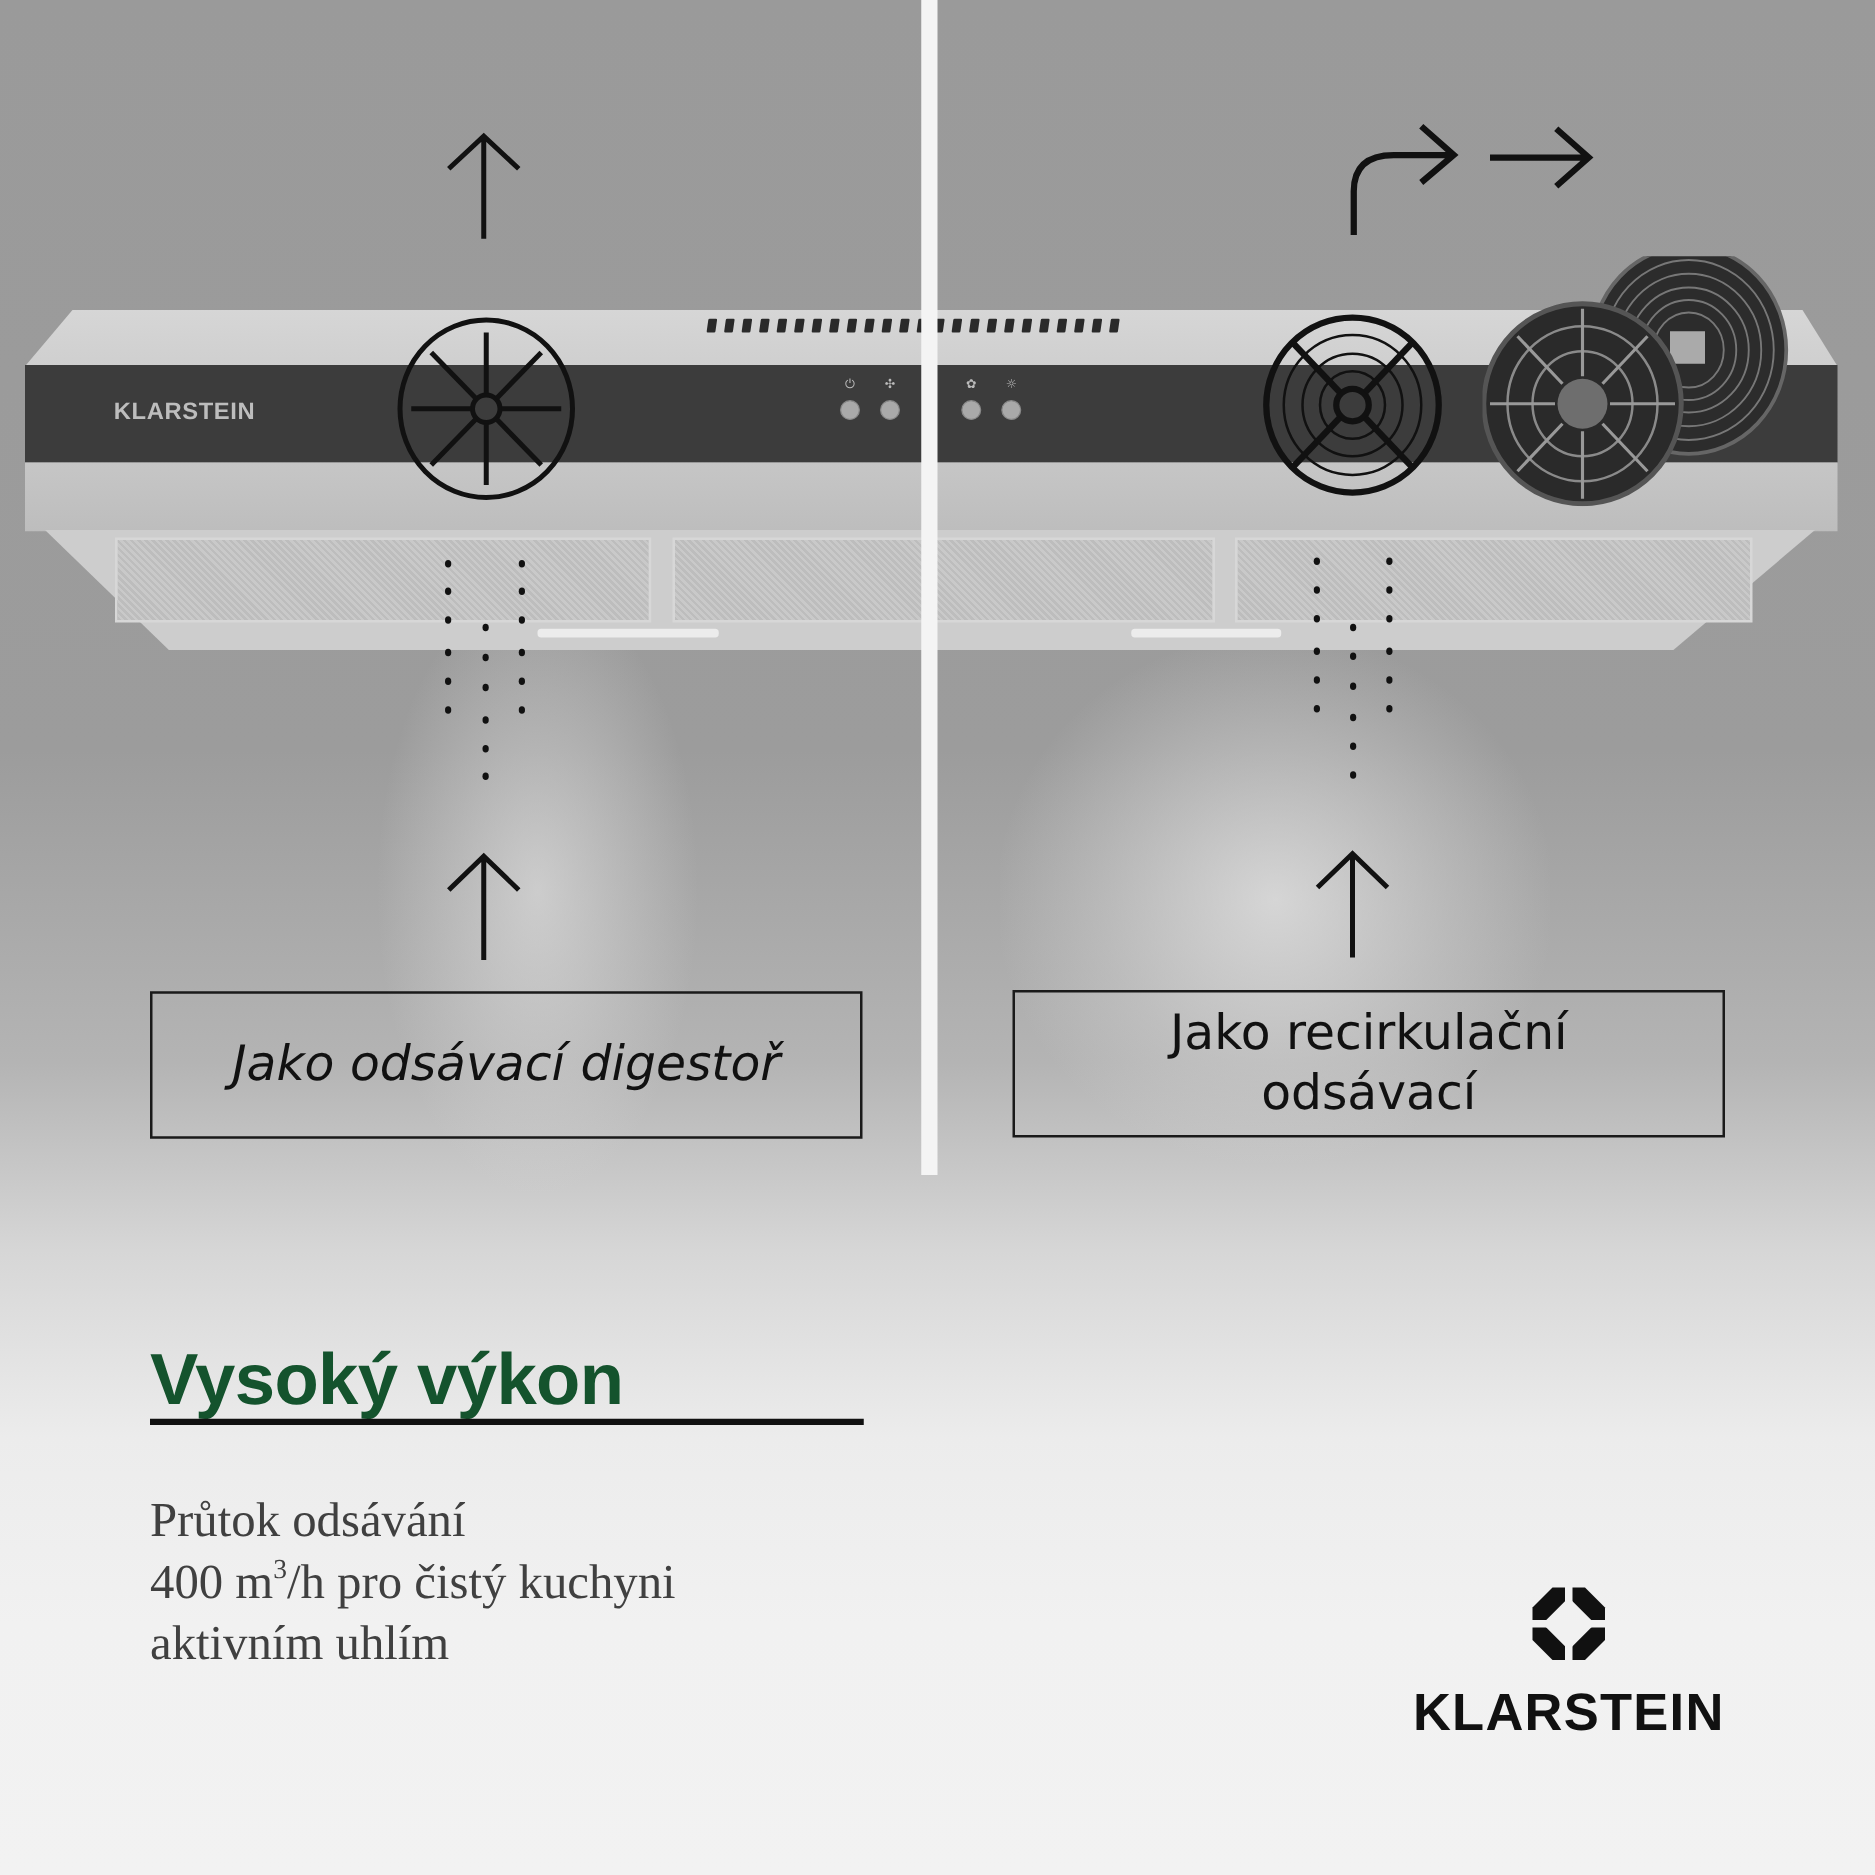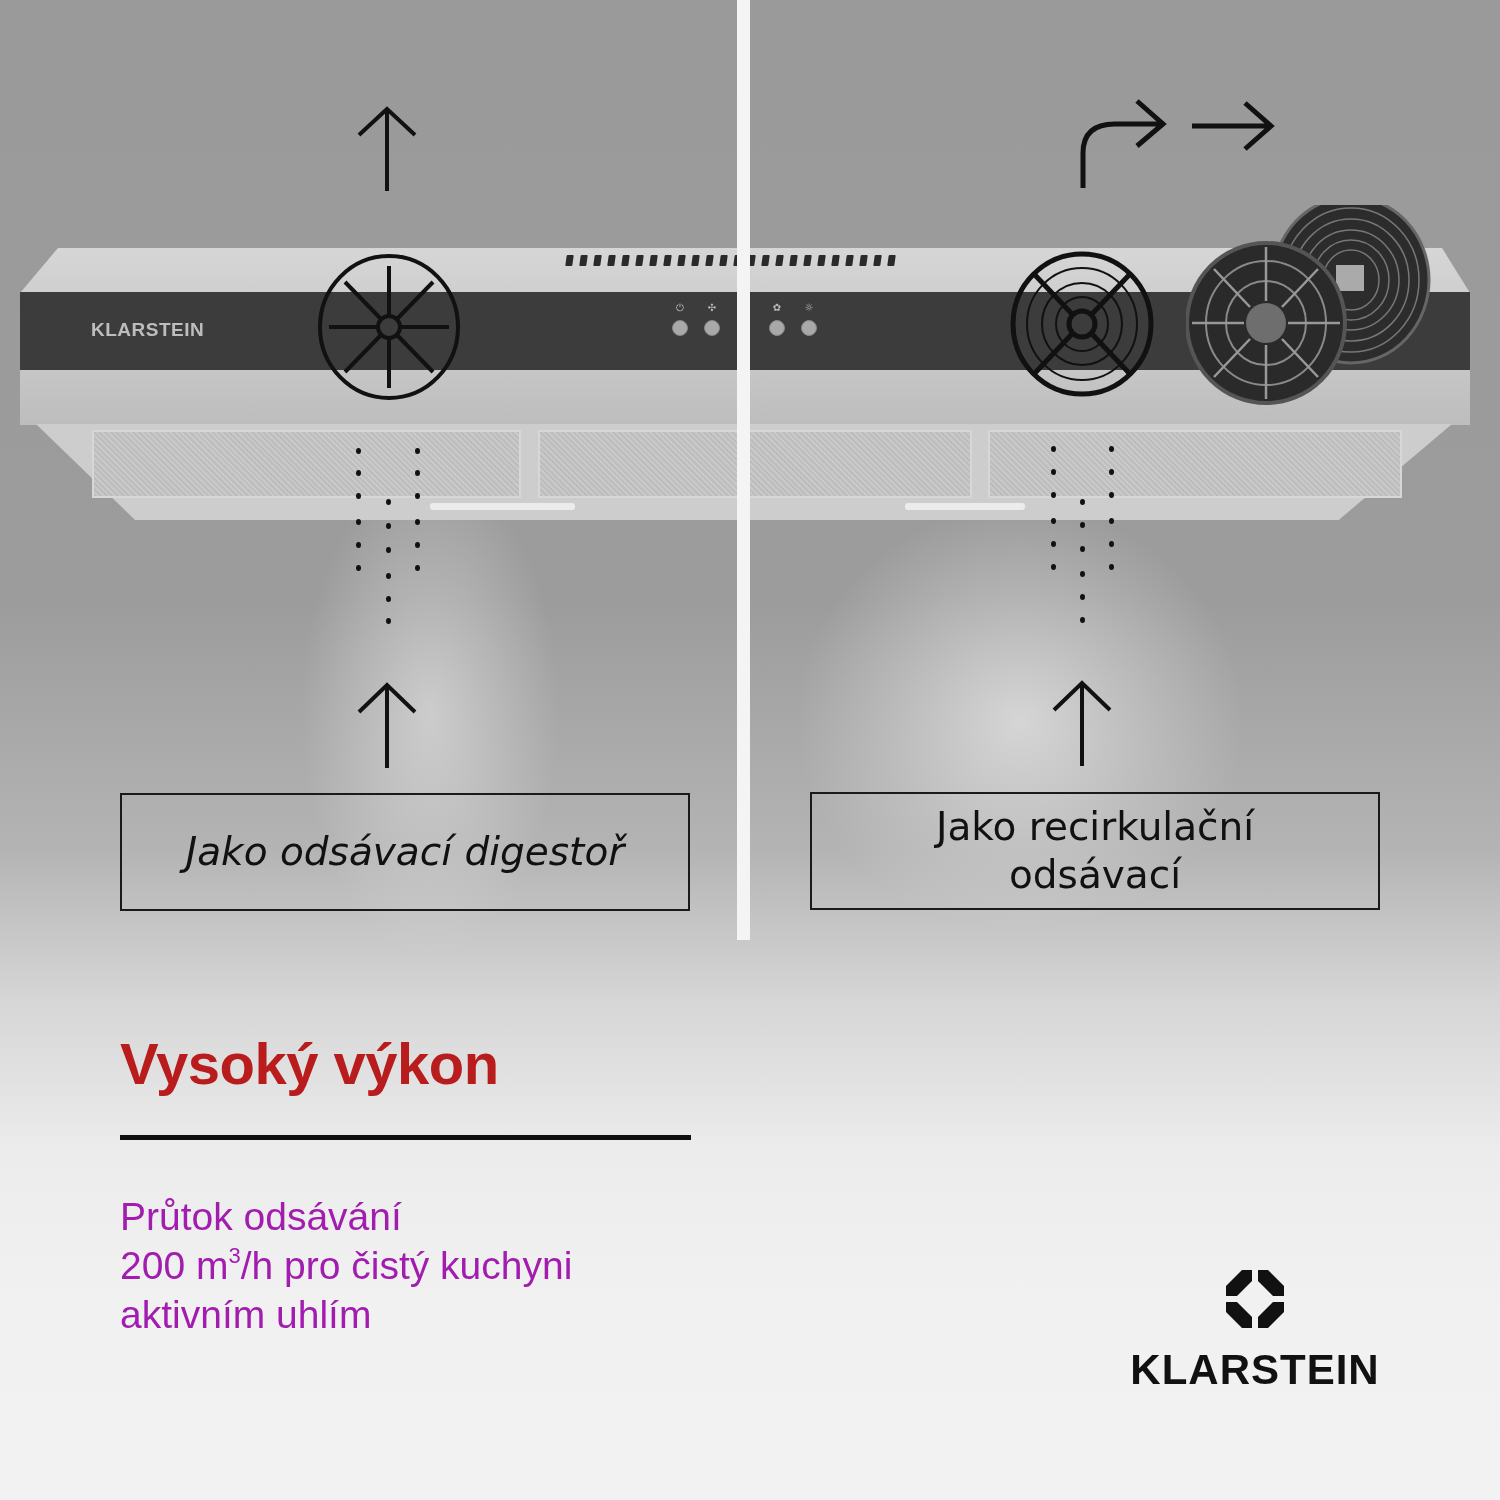--- a/index.html
+++ b/index.html
@@ -34,25 +34,25 @@
         background: repeating-linear-gradient(45deg, #bdbdbd 0 2px, #c9c9c9 2px 4px);
         border: 2px solid #d7d7d7; }
   .light-strip { position: absolute; top: 503px; height: 7px; background: #ececec; border-radius: 3px; }
 
   
   .ic { position: absolute; }
   .dot { position: absolute; width: 5px; height: 6px; border-radius: 50%; background: #111; }
 
   .label-box { position: absolute; border: 2px solid #1a1a1a; display: flex; align-items: center; justify-content: center;
         text-align: center; font-family: "DejaVu Sans", sans-serif; font-size: 39px; line-height: 48px; color: #111; }
-  .heading { position: absolute; left: 120px; top: 1030px; font-family: "Liberation Sans", sans-serif;
-        font-weight: bold; font-size: 58px; color: #b91c1c; letter-spacing: -0.5px; }
+  .heading { position: absolute; left: 120px; top: 1070px; font-family: "Liberation Sans", sans-serif;
+        font-weight: bold; font-size: 58px; color: #14532d; letter-spacing: -0.5px; }
   .rule { position: absolute; left: 120px; top: 1135px; width: 571px; height: 5px; background: #111; }
-  .body-text { position: absolute; left: 120px; top: 1192px; width: 600px; font-family: Liberation Sans, sans-serif;
-        font-size: 39px; line-height: 49px; color: #a21caf; }
+  .body-text { position: absolute; left: 120px; top: 1192px; width: 600px; font-family: Liberation Serif, serif;
+        font-size: 39px; line-height: 49px; color: #404040; }
   .body-text sup { font-size: 22px; vertical-align: 16px; line-height: 0; }
   .brand-logo { position: absolute; left: 1125px; top: 1268px; width: 260px; text-align: center; }
   .brand-word { font-family: "Liberation Sans", sans-serif; font-weight: bold; font-size: 42px; letter-spacing: 1px; color: #111; margin-top: 12px; }
 </style>
 </head>
 <body>
 
 <div class="bg"></div>
 <div class="smoke-left"></div>
 <div class="smoke-right"></div>
@@ -233,21 +233,21 @@
   <span>Jako odsávací digestoř</span>
 </div>
 <div class="label-box" style="left:810px; top:792px; width:566px; height:114px;">
   <span style="display:block; width:400px;">Jako recirkulační odsávací</span>
 </div>
 
 <div class="heading">Vysoký výkon</div>
 <div class="rule"></div>
 <div class="body-text">
   <div>Průtok odsávání</div>
-  <div><span>200 m</span><sup>3</sup><span>/h pro čistý kuchyni</span></div>
+  <div><span>400 m</span><sup>3</sup><span>/h pro čistý kuchyni</span></div>
   <div>aktivním uhlím</div>
 </div>
 
 <div class="brand-logo">
   <svg width="62" height="62" viewBox="0 0 62 62">
     <polygon points="18,2 44,2 60,18 60,44 44,60 18,60 2,44 2,18" fill="#111"></polygon>
     <polygon points="31,10 52,31 31,52 10,31" fill="#f1f1f1"></polygon>
     <rect x="0" y="28" width="62" height="6" fill="#f1f1f1"></rect>
     <rect x="28" y="0" width="6" height="62" fill="#f1f1f1"></rect>
   </svg>

